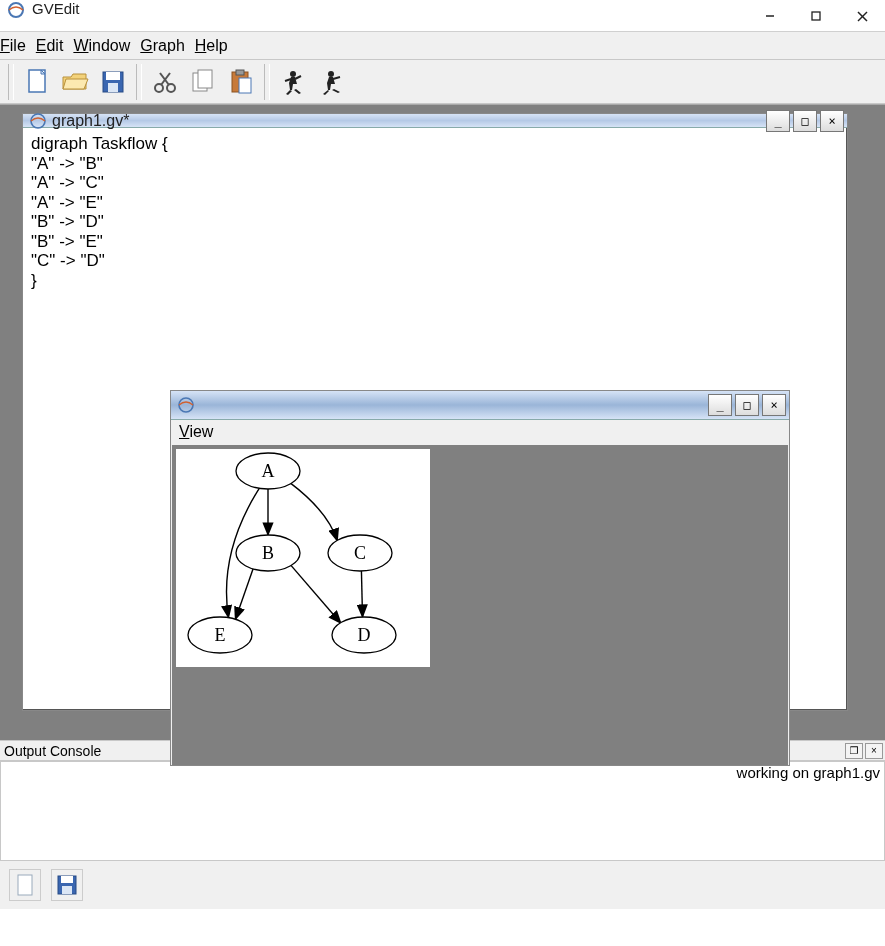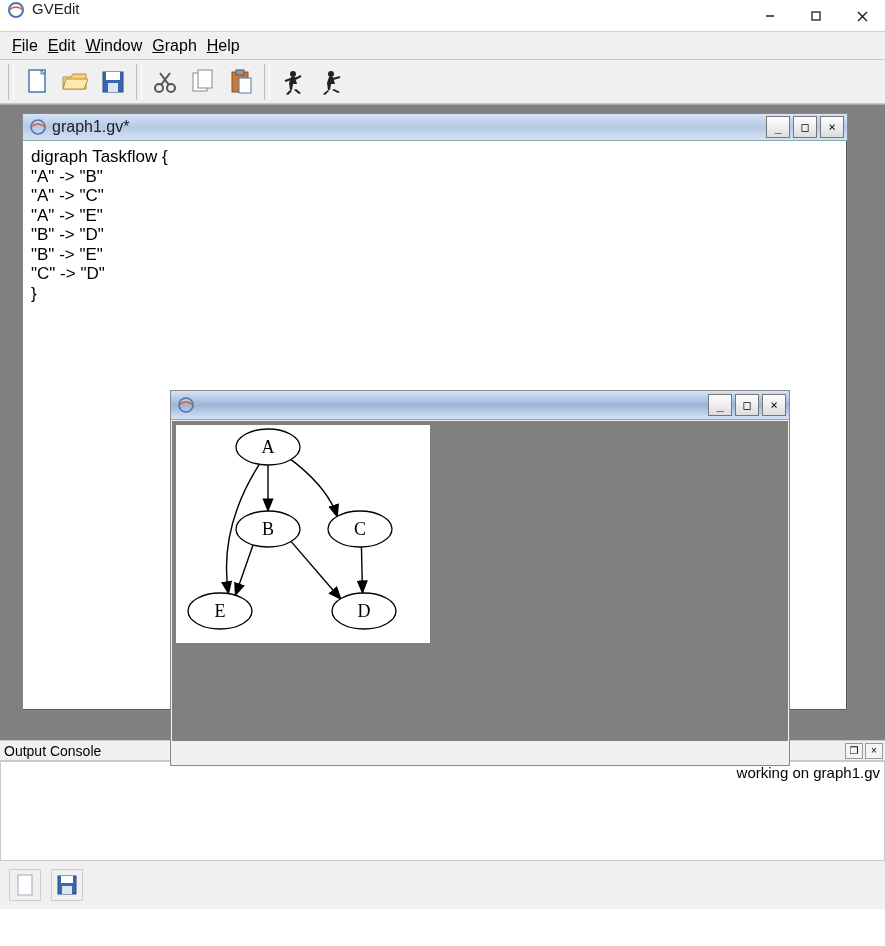--- a/index.html
+++ b/index.html
@@ -27,21 +27,21 @@
   .win-ctrl div {
     width:46px; height:32px;
     display:flex;align-items:center;justify-content:center;
     font-size:12px; color:#222;
   }
   .menubar {
     height:28px;
     background:#f0f0f0;
     border-bottom:1px solid #c8c8c8;
     display:flex;align-items:center;
-    padding-left:12px;
+    padding-left:0;
     font-size:16px;
   }
   .menubar span { margin-right:10px; cursor:default;}
   .menubar span u { text-decoration:underline;}
   .toolbar {
     height:44px;
     background:#f0f0f0;
     border-bottom:1px solid #c8c8c8;
     display:flex;align-items:center;
     padding-left:4px;
@@ -61,21 +61,21 @@
   }
   .doc-window {
     position:absolute;
     left:22px; top:8px;
     width:826px; height:598px;
     background:#fff;
     border:1px solid #888;
     box-shadow: -1px -1px 0 #555 inset, 1px 1px 0 #fff inset;
   }
   .doc-title {
-    height:27px;
+    height:14px;
     background: linear-gradient(to bottom,#d6e3f6,#b5c9e6,#d6e3f6);
     border-bottom:1px solid #8aa;
     display:flex;align-items:center;
     padding-left:4px;
   }
   .doc-title .icon-small { width:22px;height:22px;display:flex;align-items:center;justify-content:center;margin-right:3px;}
   .doc-title .dt-name { flex:1; font-size:16px; color:#222;}
   .doc-title .wbtn {
     width:24px;height:22px;
     border:1px solid #777;
@@ -295,20 +295,23 @@
       <span class="icon-small">
         <svg width="18" height="18" viewBox="0 0 18 18">
             <circle cx="9" cy="9" r="7" fill="none" stroke="#4a77b4" stroke-width="1.6"></circle>
             <path d="M2 9 Q9 3 16 9" fill="none" stroke="#d06030" stroke-width="1.3"></path>
           </svg>
       </span>
       <span class="pt-space"></span>
       <div class="wbtn">_</div>
       <div class="wbtn">□</div>
       <div class="wbtn">×</div>
+    </div>
+    <div class="preview-menu">
+      <span><u>V</u>iew</span>
     </div>
     <div class="preview-body">
       <div class="graph-canvas">
         <svg id="graph-svg" width="254" height="218" style="font-family:serif;font-size:18px;">
             <defs>
               <marker id="ah" markerWidth="10" markerHeight="8" refX="9" refY="4" orient="auto">
                 <path d="M0 0 L10 4 L0 8 Z" fill="#000"></path>
               </marker>
             </defs>
             <path d="M 92 39.099999999999994 Q 92 62.55 92 86" fill="none" stroke="#000" stroke-width="1.4" marker-end="url(#ah)"></path>

